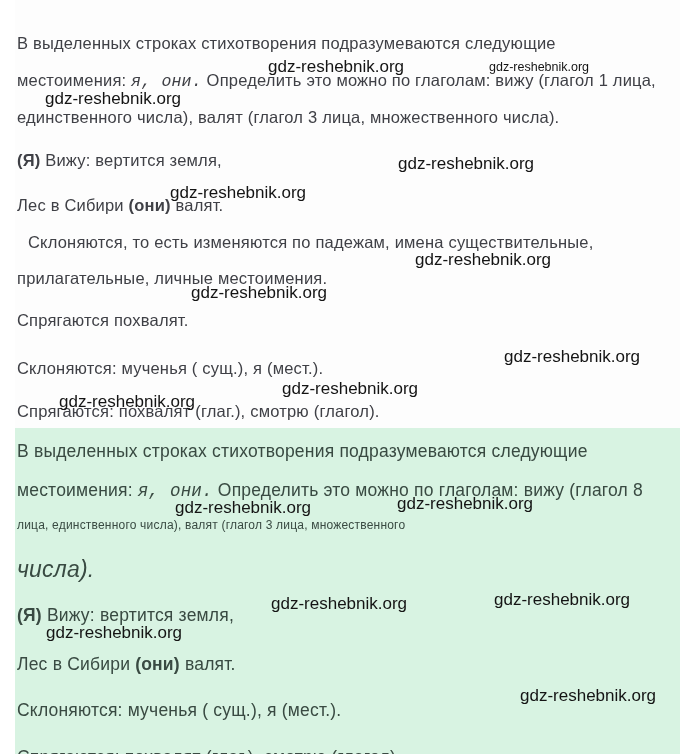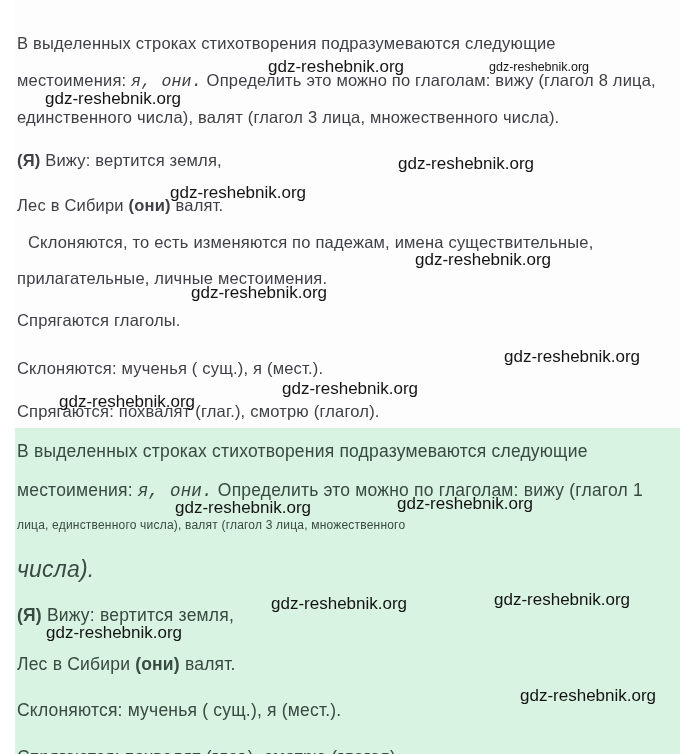--- a/index.html
+++ b/index.html
@@ -28,42 +28,42 @@
   }
 </style>
 </head>
 <body>
 
 <div class="page" style="background: rgb(253, 253, 253);">
   <div class="logo" style="left: 264px; top: 3px; font-size: 18px; color: rgb(238, 241, 252); -webkit-text-stroke: 1.1px rgb(53, 53, 196);">gdz-reshebnik.org</div>
   <div id="sections-root">
       <div class="sec-bg" style="top: 0px; height: 428px; background: rgb(253, 253, 253);"></div>
       <div class="line" style="left: 2px; top: 34px; font-size: 16.5px; color: rgb(63, 64, 70);"><span>В выделенных строках стихотворения подразумеваются следующие</span></div>
-      <div class="line" style="left: 2px; top: 71px; font-size: 16.5px; color: rgb(63, 64, 70);"><span>местоимения: </span><span class="seg-i">я, они.</span><span> Определить это можно по глаголам: вижу (глагол 8 лица,</span></div>
+      <div class="line" style="left: 2px; top: 71px; font-size: 16.5px; color: rgb(63, 64, 70);"><span>местоимения: </span><span class="seg-i">я, они.</span><span> Определить это можно по глаголам: вижу (глагол 1 лица,</span></div>
       <div class="line" style="left: 2px; top: 108px; font-size: 16.5px; color: rgb(63, 64, 70);"><span>единственного числа), валят (глагол 3 лица, множественного числа).</span></div>
       <div class="line" style="left: 2px; top: 151px; font-size: 16.5px; color: rgb(63, 64, 70);"><span class="seg-b">(Я)</span><span> Вижу: вертится земля,</span></div>
       <div class="line" style="left: 2px; top: 196px; font-size: 16.5px; color: rgb(63, 64, 70);"><span>Лес в Сибири </span><span class="seg-b">(они)</span><span> валят.</span></div>
       <div class="line" style="left: 13px; top: 233px; font-size: 16.5px; color: rgb(63, 64, 70);"><span>Склоняются, то есть изменяются по падежам, имена существительные,</span></div>
       <div class="line" style="left: 2px; top: 269px; font-size: 16.5px; color: rgb(63, 64, 70); text-align: center;"><span>прилагательные, личные местоимения.</span></div>
-      <div class="line" style="left: 2px; top: 311px; font-size: 16.5px; color: rgb(63, 64, 70);"><span>Спрягаются глаголы.</span></div>
+      <div class="line" style="left: 2px; top: 311px; font-size: 16.5px; color: rgb(63, 64, 70);"><span>Спрягаются похвалят.</span></div>
       <div class="line" style="left: 2px; top: 359px; font-size: 16.5px; color: rgb(63, 64, 70);"><span>Склоняются: мученья ( сущ.), я (мест.).</span></div>
       <div class="line" style="left: 2px; top: 402px; font-size: 16.5px; color: rgb(63, 64, 70);"><span>Спрягаются: похвалят (глаг.), смотрю (глагол).</span></div>
       <div class="wm" style="left: 253px; top: 58px; font-size: 17px; color: rgb(20, 20, 20);">gdz-reshebnik.org</div>
       <div class="wm" style="left: 474px; top: 61px; font-size: 12.5px; color: rgb(20, 20, 20);">gdz-reshebnik.org</div>
       <div class="wm" style="left: 30px; top: 90px; font-size: 17px; color: rgb(20, 20, 20);">gdz-reshebnik.org</div>
       <div class="wm" style="left: 383px; top: 155px; font-size: 17px; color: rgb(20, 20, 20);">gdz-reshebnik.org</div>
       <div class="wm" style="left: 155px; top: 184px; font-size: 17px; color: rgb(20, 20, 20);">gdz-reshebnik.org</div>
       <div class="wm" style="left: 400px; top: 251px; font-size: 17px; color: rgb(20, 20, 20);">gdz-reshebnik.org</div>
       <div class="wm" style="left: 176px; top: 284px; font-size: 17px; color: rgb(20, 20, 20);">gdz-reshebnik.org</div>
       <div class="wm" style="left: 489px; top: 348px; font-size: 17px; color: rgb(20, 20, 20);">gdz-reshebnik.org</div>
       <div class="wm" style="left: 267px; top: 380px; font-size: 17px; color: rgb(20, 20, 20);">gdz-reshebnik.org</div>
       <div class="wm" style="left: 44px; top: 393px; font-size: 17px; color: rgb(20, 20, 20);">gdz-reshebnik.org</div>
       <div class="sec-bg" style="top: 428px; height: 326px; background: rgb(216, 243, 226);"></div>
       <div class="line" style="left: 2px; top: 442px; font-size: 17.5px; color: rgb(57, 74, 66);"><span>В выделенных строках стихотворения подразумеваются следующие</span></div>
-      <div class="line" style="left: 2px; top: 481px; font-size: 17.5px; color: rgb(57, 74, 66);"><span>местоимения: </span><span class="seg-i">я, они.</span><span> Определить это можно по глаголам: вижу (глагол 1</span></div>
+      <div class="line" style="left: 2px; top: 481px; font-size: 17.5px; color: rgb(57, 74, 66);"><span>местоимения: </span><span class="seg-i">я, они.</span><span> Определить это можно по глаголам: вижу (глагол 8</span></div>
       <div class="line" style="left: 2px; top: 519px; font-size: 12px; color: rgb(57, 74, 66);"><span>лица, единственного числа), валят (глагол 3 лица, множественного</span></div>
       <div class="line" style="left: 2px; top: 557px; font-size: 23px; color: rgb(57, 74, 66); font-style: italic;"><span>числа).</span></div>
       <div class="line" style="left: 2px; top: 606px; font-size: 17.5px; color: rgb(57, 74, 66);"><span class="seg-b">(Я)</span><span> Вижу: вертится земля,</span></div>
       <div class="line" style="left: 2px; top: 655px; font-size: 17.5px; color: rgb(57, 74, 66);"><span>Лес в Сибири </span><span class="seg-b">(они)</span><span> валят.</span></div>
       <div class="line" style="left: 2px; top: 701px; font-size: 17.5px; color: rgb(57, 74, 66);"><span>Склоняются: мученья ( сущ.), я (мест.).</span></div>
       <div class="line" style="left: 2px; top: 748px; font-size: 17.5px; color: rgb(57, 74, 66);"><span>Спрягаются: похвалят (глаг.), смотрю (глагол).</span></div>
       <div class="wm" style="left: 160px; top: 499px; font-size: 17px; color: rgb(20, 20, 20);">gdz-reshebnik.org</div>
       <div class="wm" style="left: 382px; top: 495px; font-size: 17px; color: rgb(20, 20, 20);">gdz-reshebnik.org</div>
       <div class="wm" style="left: 256px; top: 595px; font-size: 17px; color: rgb(20, 20, 20);">gdz-reshebnik.org</div>
       <div class="wm" style="left: 479px; top: 591px; font-size: 17px; color: rgb(20, 20, 20);">gdz-reshebnik.org</div>

